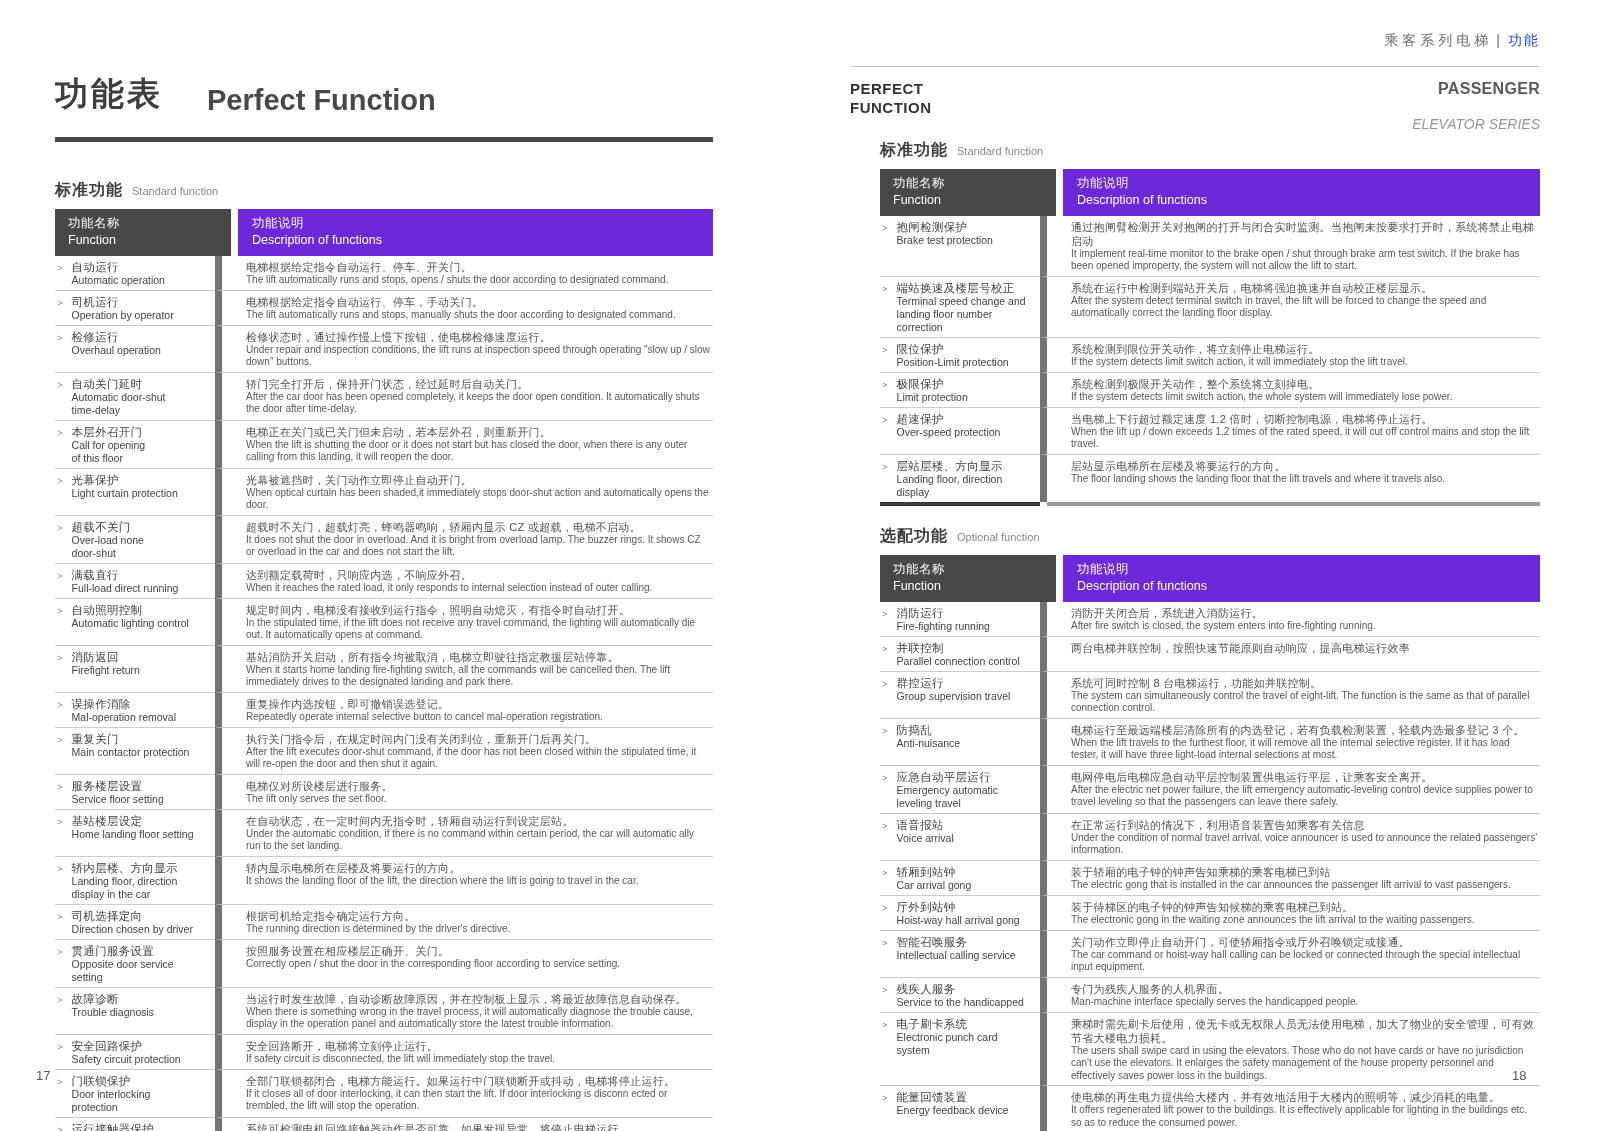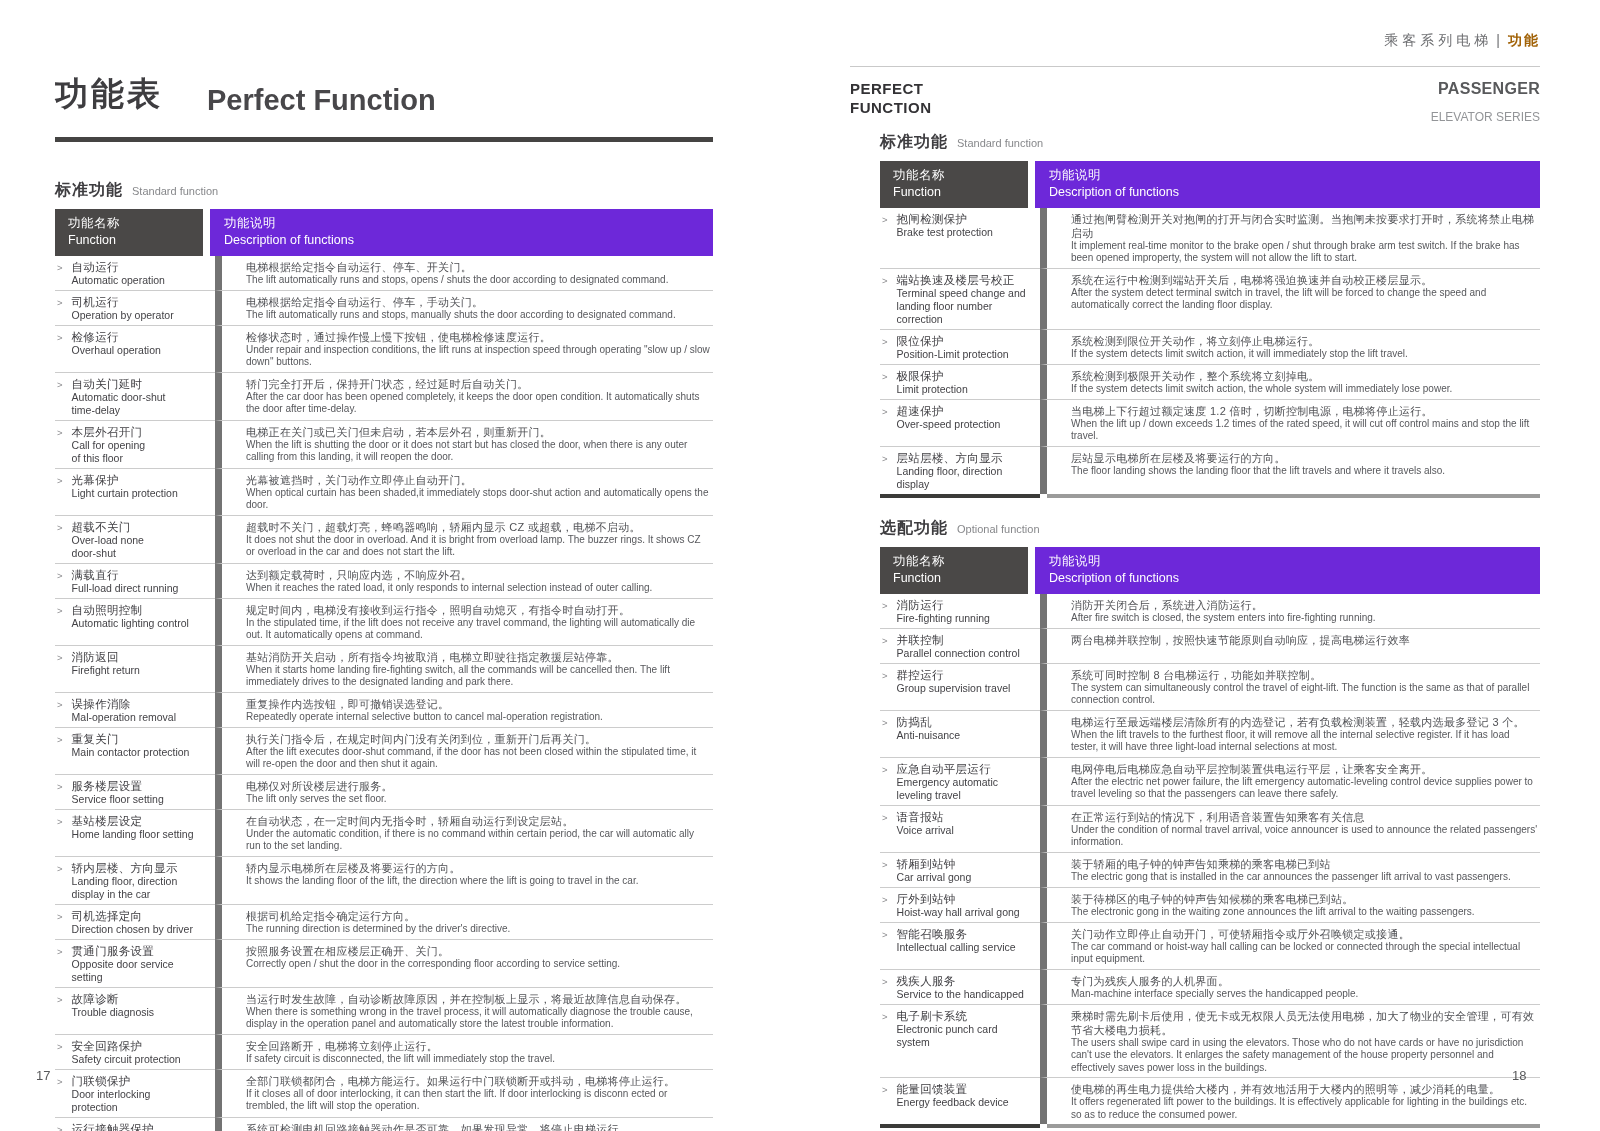--- a/index.html
+++ b/index.html
@@ -17,38 +17,38 @@
   .lp-title { display: flex; align-items: flex-end; }
   .lp-title-zh { font-size: 33px; font-weight: bold; color: #3e3d40; letter-spacing: 3px; margin-top: 32px; }
   .lp-title-en { font-size: 29px; font-weight: bold; color: #48474a; margin-left: 44px; }
   .lp-rule { height: 5px; background: #454443; margin-top: 20px; }
   .lp-body { margin-top: 38px; }
 
   
   .right-page { position: absolute; left: 850px; top: 32px; width: 690px; }
   .corner { text-align: right; font-size: 14px; letter-spacing: 4px; color: #6d6e71; }
   .corner-sep { margin: 0 4px; color: #6d6e71; }
-  .corner-bold { font-weight: bold; color: #a16207; letter-spacing: 2px; }
+  .corner-bold { font-weight: normal; color: #1d4ed8; letter-spacing: 2px; }
   .rp-rule { height: 1px; background: #c9c9c9; margin-top: 16px; }
   .rp-head { display: flex; justify-content: space-between; align-items: flex-start; margin-top: 13px; }
   .rp-title { font-size: 15px; font-weight: bold; color: #333235; line-height: 1.25; white-space: pre-line; letter-spacing: 0.5px; }
   .rp-series { text-align: right; }
   .series-top { font-size: 16px; font-weight: bold; color: #58595b; letter-spacing: 0.3px; }
-  .series-bottom { font-size: 12px; color: #939598; margin-top: 12px; }
+  .series-bottom { font-size: 14px; color: #939598; margin-top: 18px; font-style: italic; }
   .rp-body { margin-left: 30px; margin-top: 8px; }
 
   
   .sec-label { margin-bottom: 8px; }
   .sec-zh { font-size: 16px; font-weight: bold; color: #3e3d40; letter-spacing: 1px; }
   .sec-en { font-size: 11px; color: #87888b; margin-left: 9px; }
   .func-section + .func-section { margin-top: 20px; }
 
   
   .tbl-header { display: flex; gap: 7px; }
-  .th-name { width: 148px; background: #4a4847; color: #ffffff; padding: 6px 8px 7px 13px; }
+  .th-name { width: 176px; background: #4a4847; color: #ffffff; padding: 6px 8px 7px 13px; }
   .th-desc { flex: 1; background: #6d28d9; color: #ffffff; padding: 6px 8px 7px 14px; }
   .th-zh { font-size: 12.5px; letter-spacing: 0.5px; line-height: 1.35; }
   .th-en { font-size: 12.5px; line-height: 1.35; }
 
   .frow { display: flex; }
   .fname { width: 160px; display: flex; gap: 9px; padding: 4px 4px 3px 2px; border-bottom: 1px solid #cccccc; }
   .frow:last-child .fname, .frow:last-child .fdesc { border-bottom: none; }
   .marker { font-size: 9.5px; color: #8a8a8d; padding-top: 2px; }
   .name-text { display: block; }
   .nzh { display: block; font-size: 11.5px; color: #3f3e42; line-height: 14px; letter-spacing: 0.3px; }

